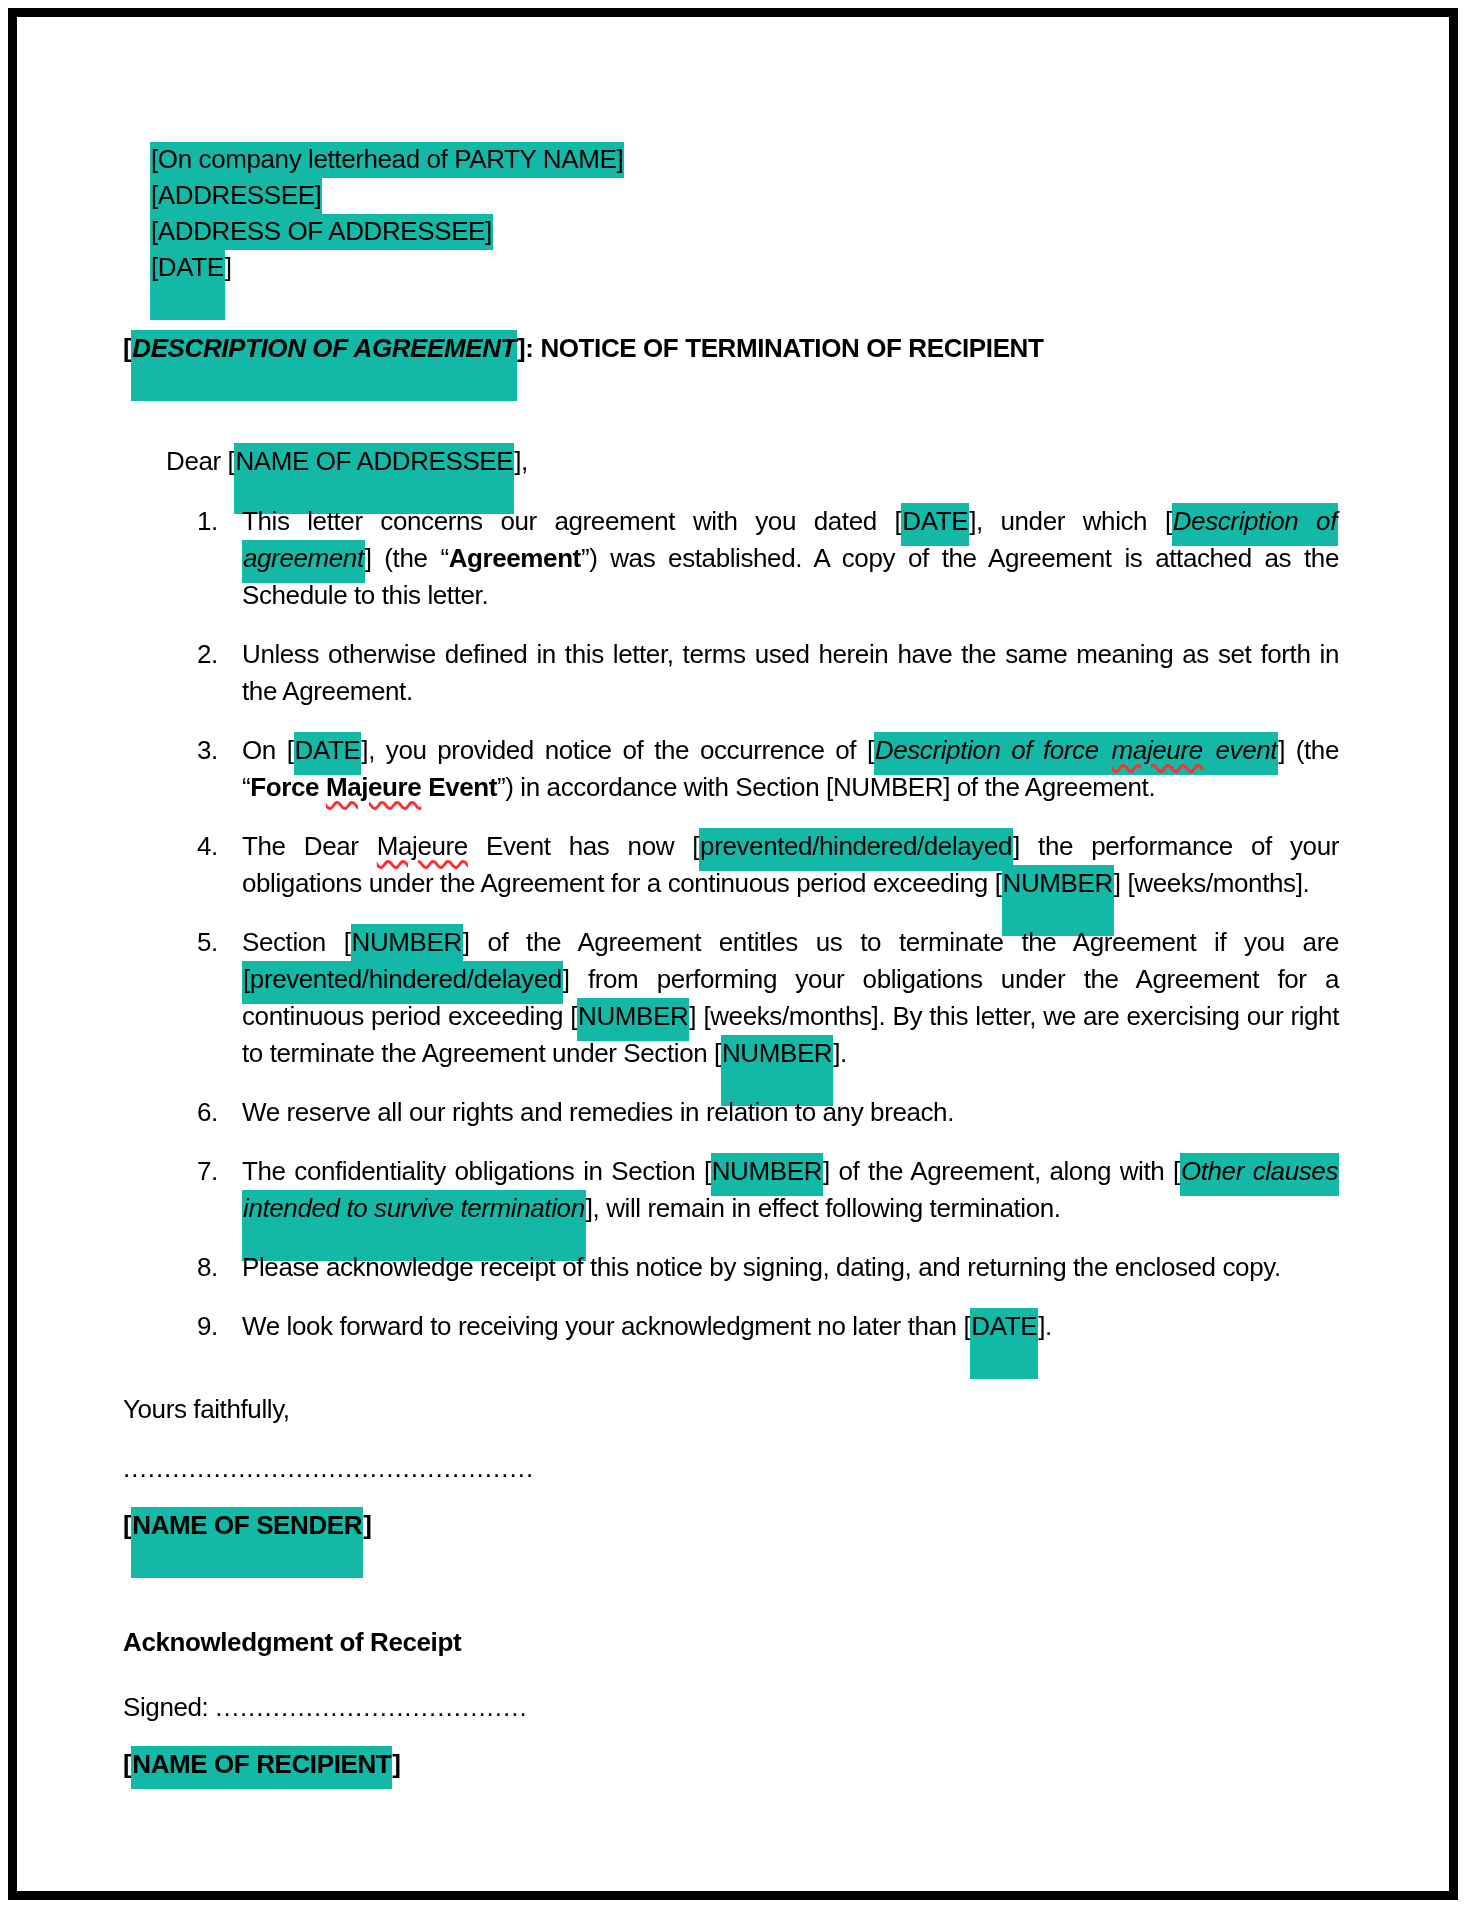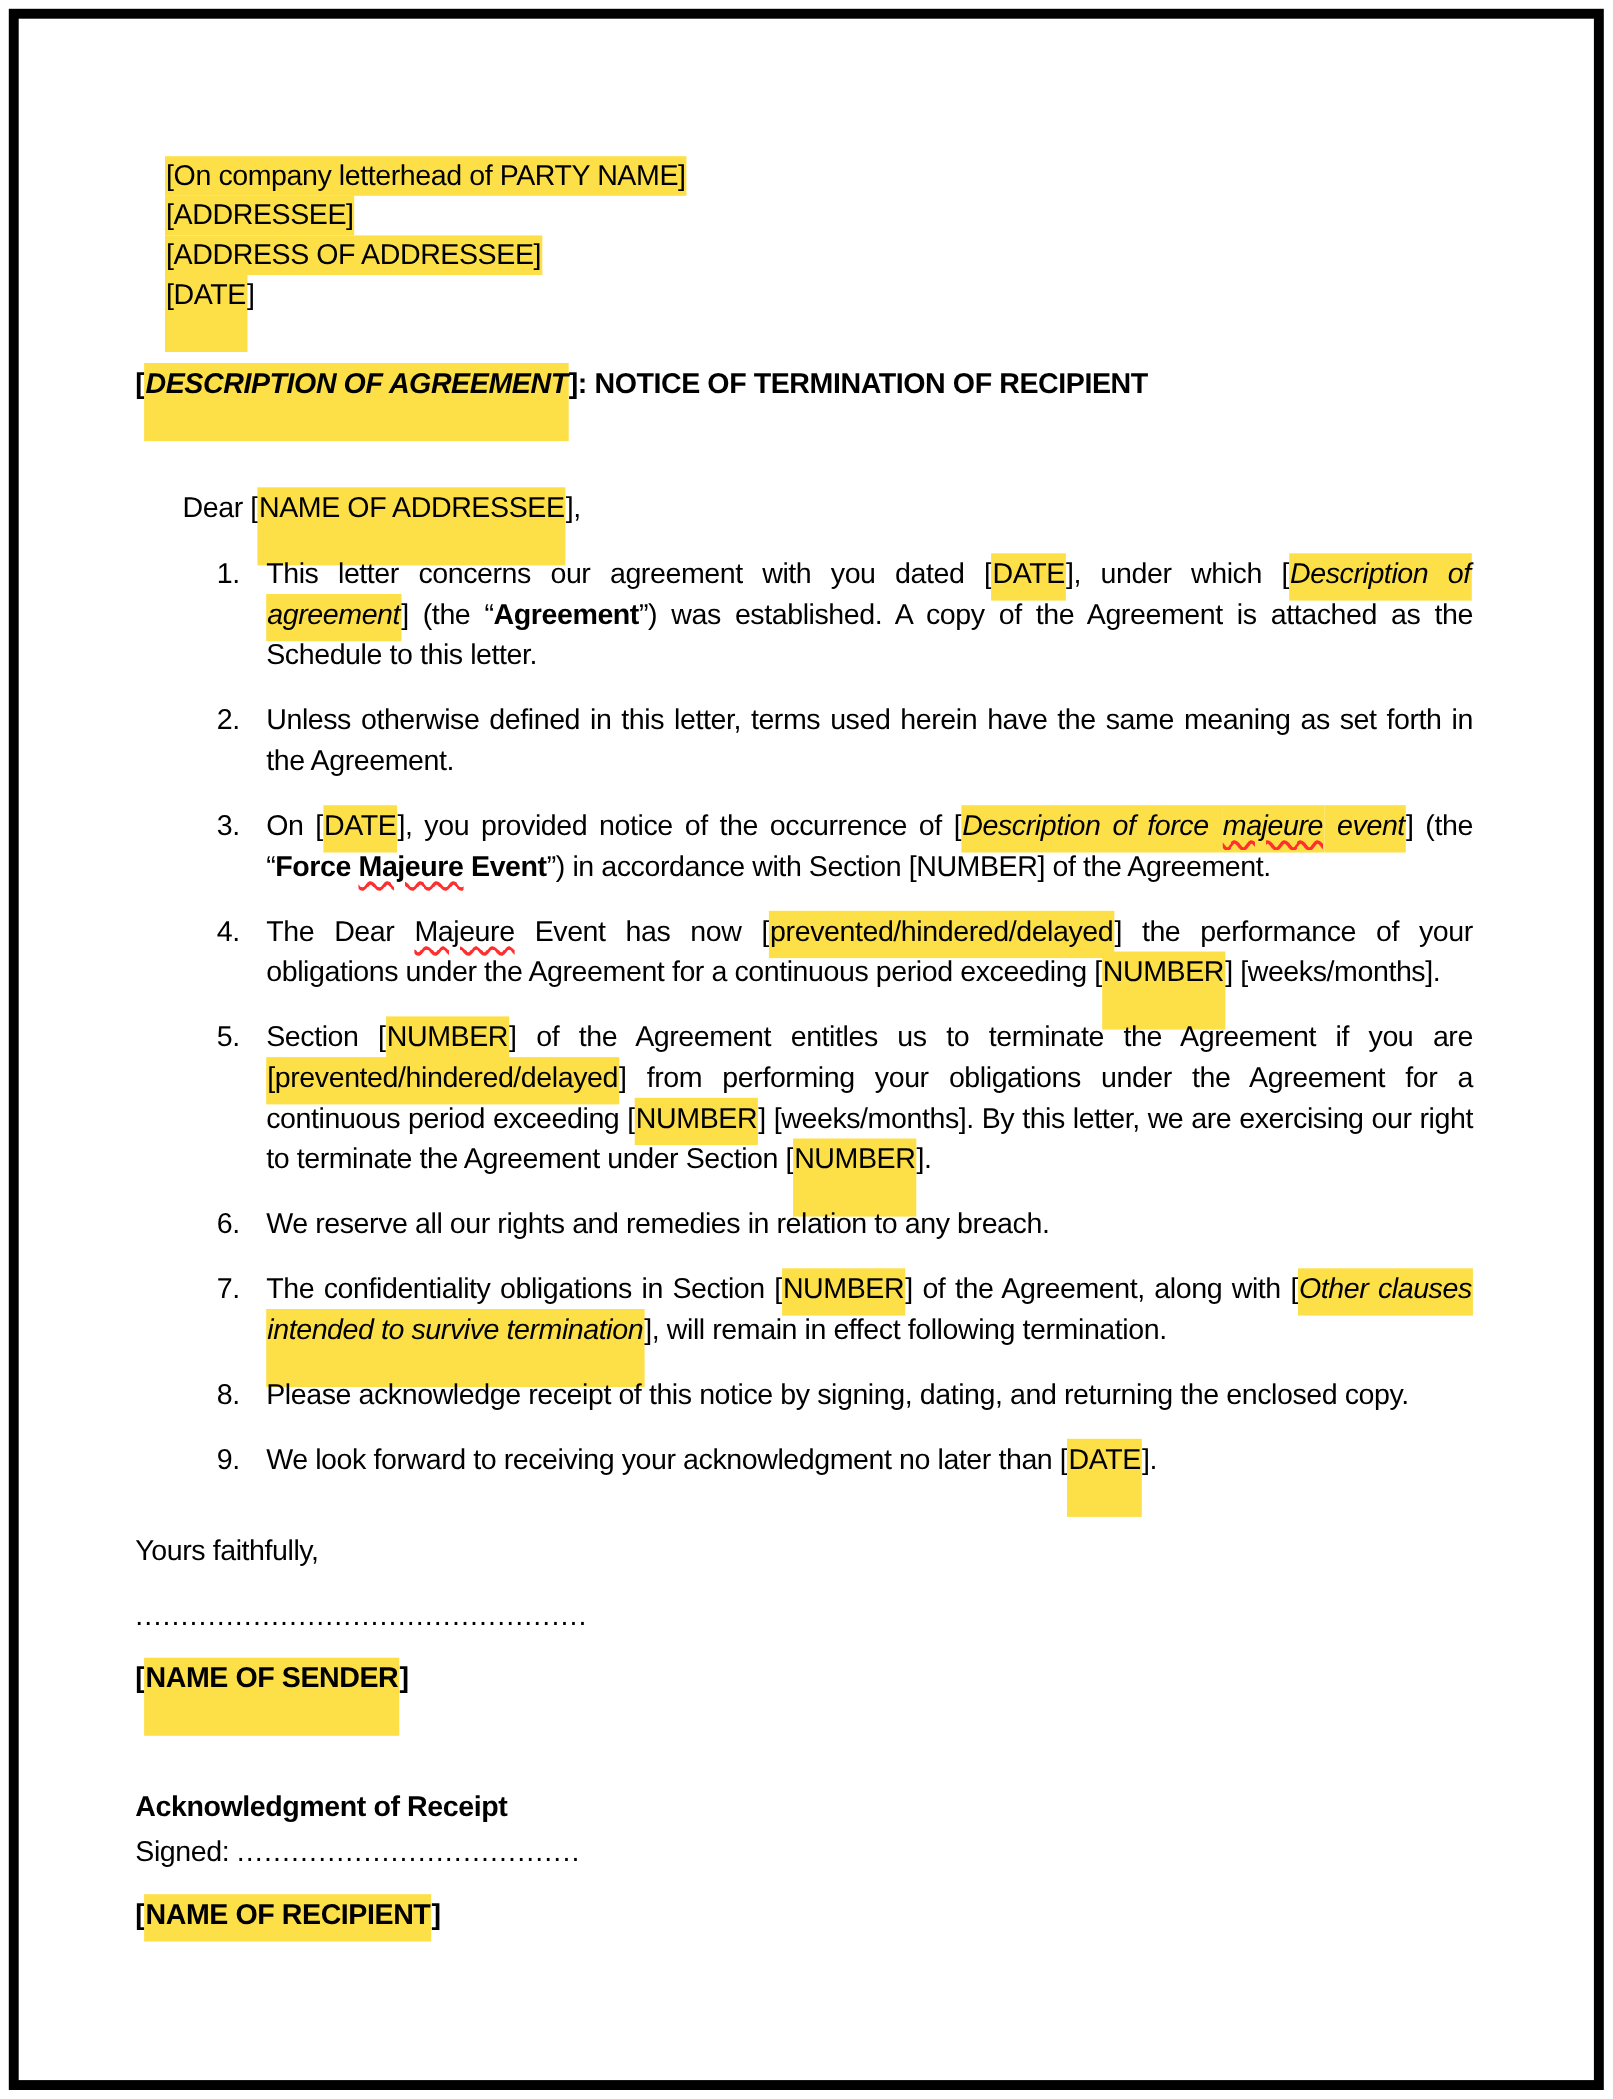--- a/index.html
+++ b/index.html
@@ -16,21 +16,21 @@
   }
   .frame {
     position:absolute; inset:8px;
     border:9px solid #000;
     box-sizing:border-box;
     padding:124px 110px 0 106px;
   }
   .b { font-weight:700; }
   .i { font-style:italic; }
   .hl {
-    background:#fde047;
+    background:#14b8a6;
     padding:3px 1px 10px 1px;
     -webkit-box-decoration-break:clone;
     box-decoration-break:clone;
   }
   .hl.xl { padding-bottom:38px; }
   .sq {
     text-decoration-line:underline;
     text-decoration-style:wavy;
     text-decoration-color:#ff2f2f;
     text-decoration-thickness:2.5px;
@@ -43,21 +43,21 @@
   .salutation { margin-top:76px;margin-left:43px; }
   .list { margin-top:23px; }
   .item { display:flex; margin-bottom:22px; }
   .item:last-child { margin-bottom:0; }
   .num { flex:0 0 45px; margin-left:74px; }
   .itext { flex:1 1 auto; text-align:justify; }
   .valediction { margin-top:46px; }
   .dotline { margin-top:22px; letter-spacing:1px; }
   .sender { margin-top:20px; }
   .ack { margin-top:80px; }
-  .signed { margin-top:4px; }
+  .signed { margin-top:28px; }
   .recipient { margin-top:20px; }
 </style>
 </head>
 <body>
 
 <div class="page">
   <div class="frame">
 
     <div class="letterhead" id="letterhead">
         <div><span class="hl">[On company letterhead of PARTY NAME]</span></div>

